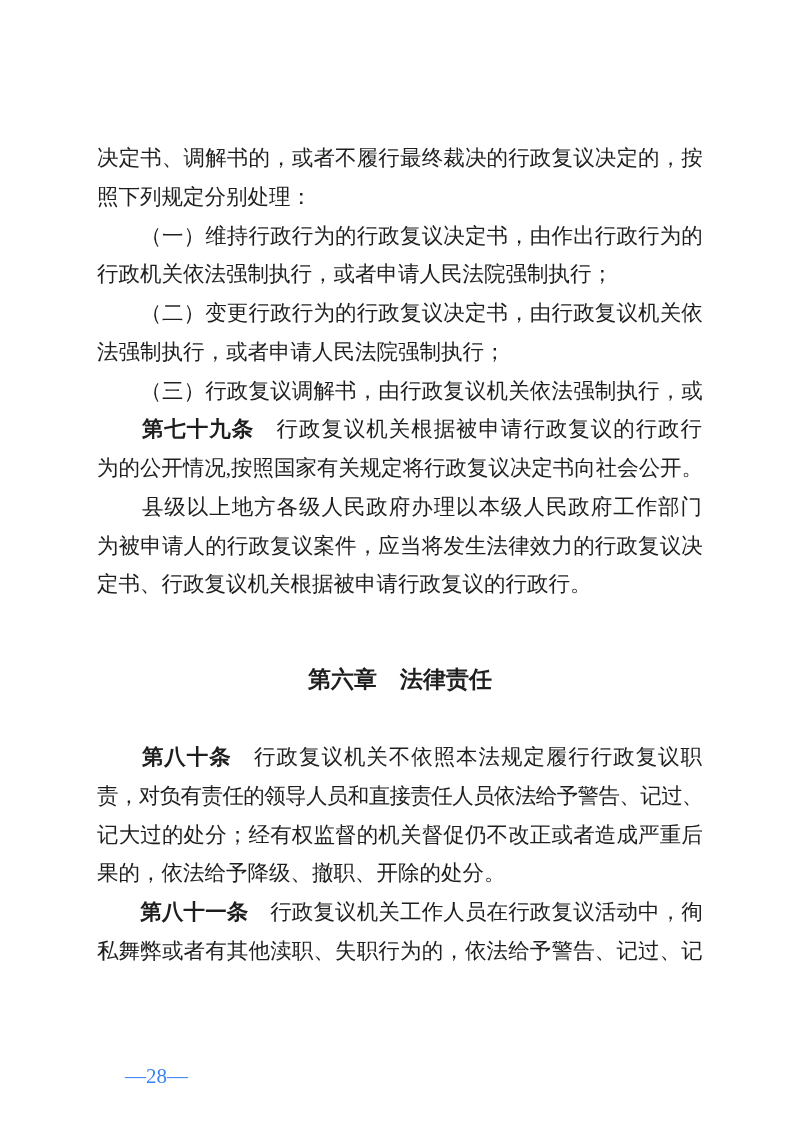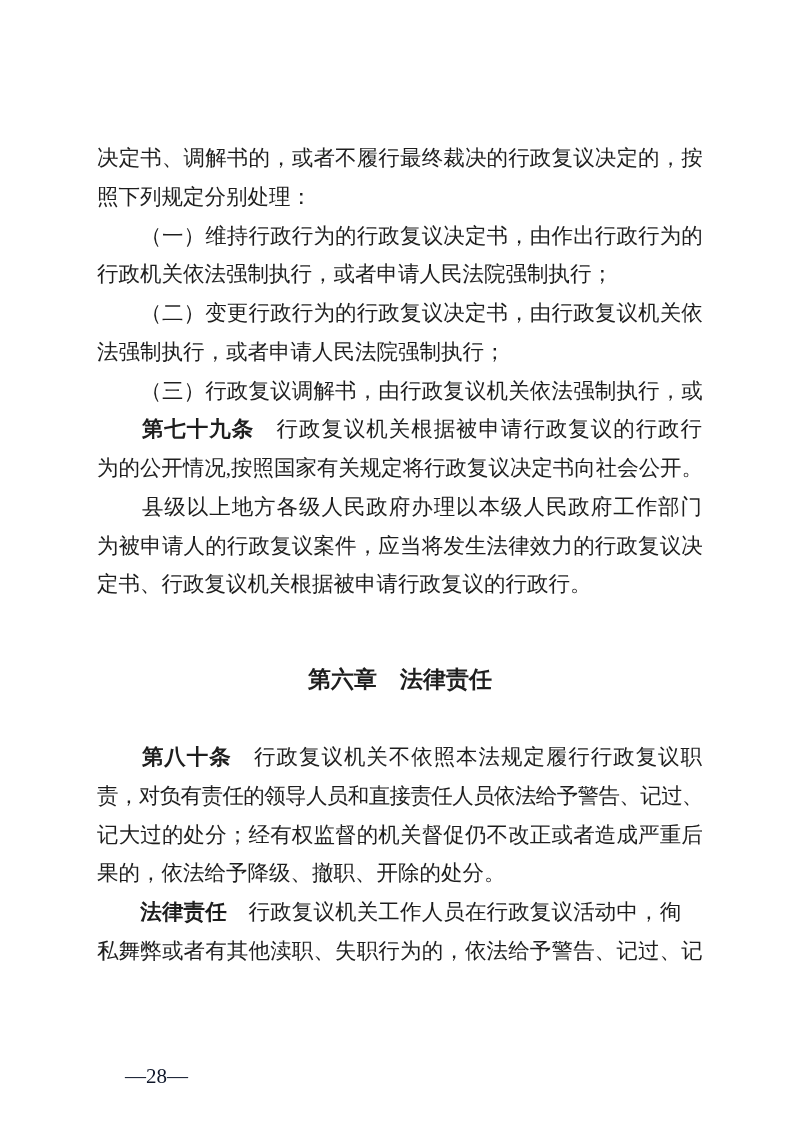--- a/index.html
+++ b/index.html
@@ -48,21 +48,21 @@
     font-weight: 700;
     font-family: "Liberation Sans", "DejaVu Sans", sans-serif;
     font-size: 23px;
   }
   .pagenum {
     position: absolute;
     left: 125px;
     top: 1063px;
     font-size: 21px;
     line-height: 26px;
-    color: #0f172a;
+    color: #3b82f6;
     font-family: "Liberation Serif", "DejaVu Serif", serif;
   }
 </style>
 </head>
 <body>
 
 <div class="page">
   <div class="doc" id="doc-body">
       <div class="line"><span class="fit" style="letter-spacing: 0.142857px;">决定书、调解书的，或者不履行最终裁决的行政复议决定的，按</span></div>
       <div class="line"><span class="fit">照下列规定分别处理：</span></div>
@@ -74,17 +74,17 @@
       <div class="line"><span class="fit" style="letter-spacing: 0.944444px;"><b class="hei">　　第七十九条</b>　行政复议机关根据被申请行政复议的行政行</span></div>
       <div class="line"><span class="fit" style="letter-spacing: -0.0474138px;">为的公开情况,按照国家有关规定将行政复议决定书向社会公开。</span></div>
       <div class="line"><span class="fit" style="letter-spacing: 0.944444px;">　　县级以上地方各级人民政府办理以本级人民政府工作部门</span></div>
       <div class="line"><span class="fit" style="letter-spacing: 0.142857px;">为被申请人的行政复议案件，应当将发生法律效力的行政复议决</span></div>
       <div class="line"><span class="fit">定书、行政复议机关根据被申请行政复议的行政行。</span></div>
       <div class="chapter">第六章　法律责任</div>
       <div class="line"><span class="fit" style="letter-spacing: 0.944444px;"><b class="hei">　　第八十条</b>　行政复议机关不依照本法规定履行行政复议职</span></div>
       <div class="line"><span class="fit" style="letter-spacing: -0.603448px;">责，对负有责任的领导人员和直接责任人员依法给予警告、记过、</span></div>
       <div class="line"><span class="fit" style="letter-spacing: 0.142857px;">记大过的处分；经有权监督的机关督促仍不改正或者造成严重后</span></div>
       <div class="line"><span class="fit">果的，依法给予降级、撤职、开除的处分。</span></div>
-      <div class="line"><span class="fit" style="letter-spacing: 0.142857px;"><b class="hei">　　法律责任</b>　行政复议机关工作人员在行政复议活动中，徇</span></div>
+      <div class="line"><span class="fit" style="letter-spacing: 0.142857px;"><b class="hei">　　第八十一条</b>　行政复议机关工作人员在行政复议活动中，徇</span></div>
       <div class="line"><span class="fit" style="letter-spacing: 0.142857px;">私舞弊或者有其他渎职、失职行为的，依法给予警告、记过、记</span></div>
     </div>
   <div class="pagenum">—28—</div>
 </div>
 
 </body></html>

